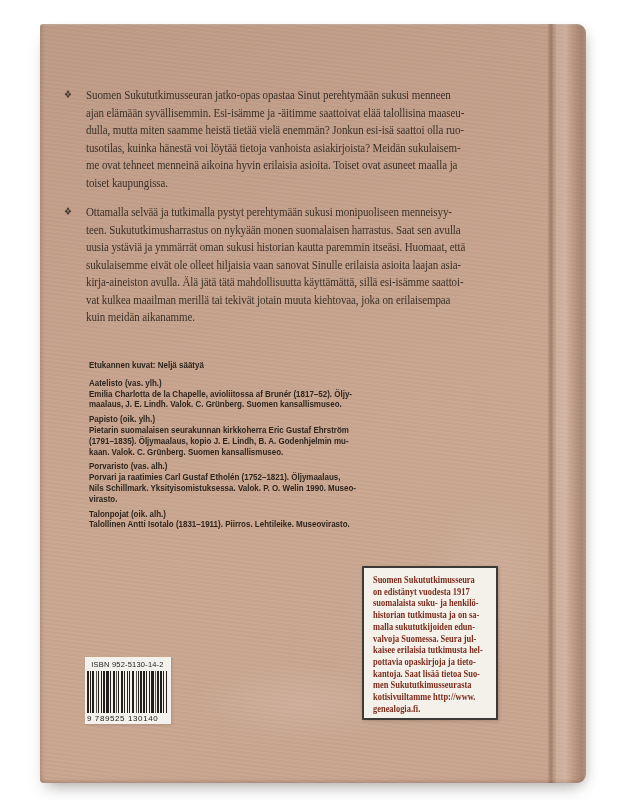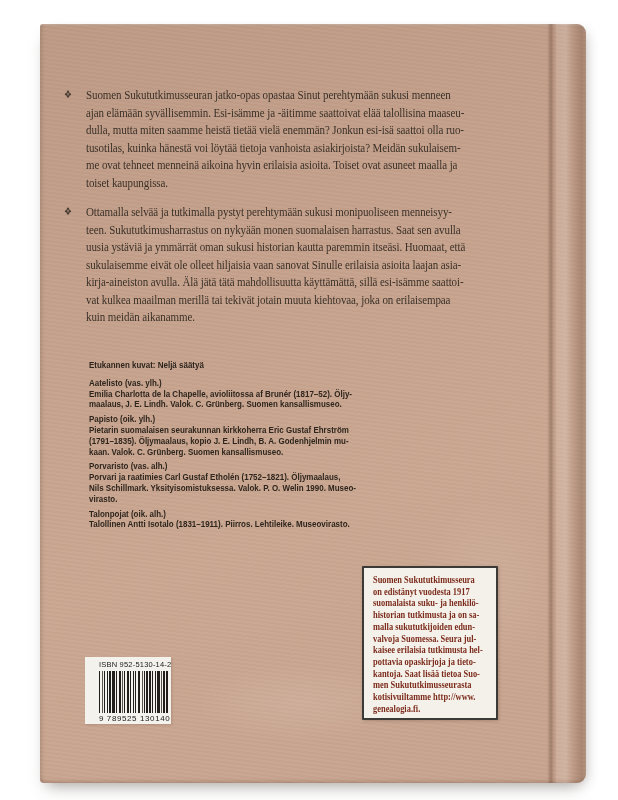--- a/index.html
+++ b/index.html
@@ -65,21 +65,21 @@
     box-sizing:border-box;padding:6px 0 4px 9px;overflow:hidden;
   }
   .info-lines{transform:scaleX(0.78);transform-origin:0 0;}
   .info-line{
     white-space:nowrap;font-size:10.8px;line-height:11.7px;font-weight:bold;
     color:#7c2c1c;letter-spacing:0;
   }
   
   .barcode{
     position:absolute;left:45px;top:633px;width:86px;height:67px;
-    background:#f4f2ed;box-sizing:border-box;padding:3px 3px 2px 14px;
+    background:#f4f2ed;box-sizing:border-box;padding:3px 3px 2px 2px;
     box-shadow:1px 1px 2px rgba(80,55,40,0.2);
   }
   .isbn{
     font-family:"Liberation Sans", sans-serif;font-size:7.5px;letter-spacing:0.2px;
     color:#1c1a18;text-align:center;white-space:nowrap;line-height:9px;
   }
   .bars{display:flex;align-items:flex-start;justify-content:center;height:42px;margin-top:2px;overflow:hidden;}
   .bars .bar{background:#211e1b;height:42px;flex:0 0 auto;}
   .bars .bar.grey{background:#5a544c;}
   .bars .gap{height:42px;flex:0 0 auto;}

